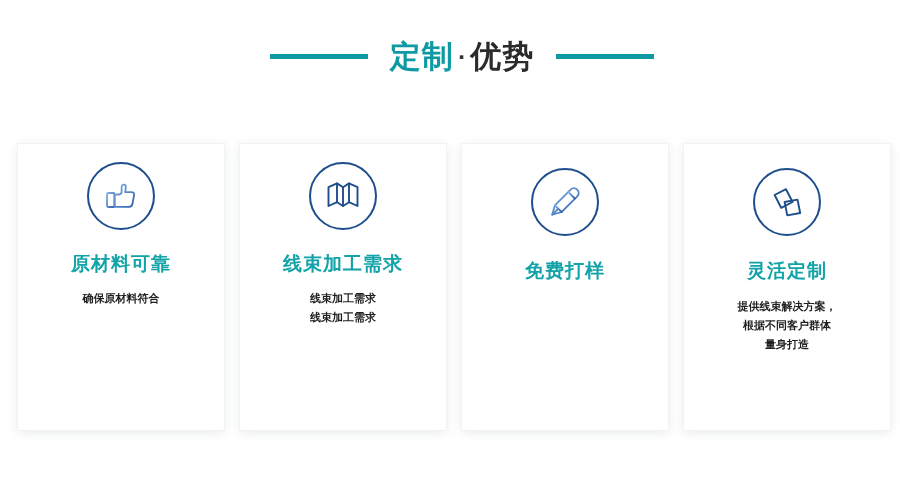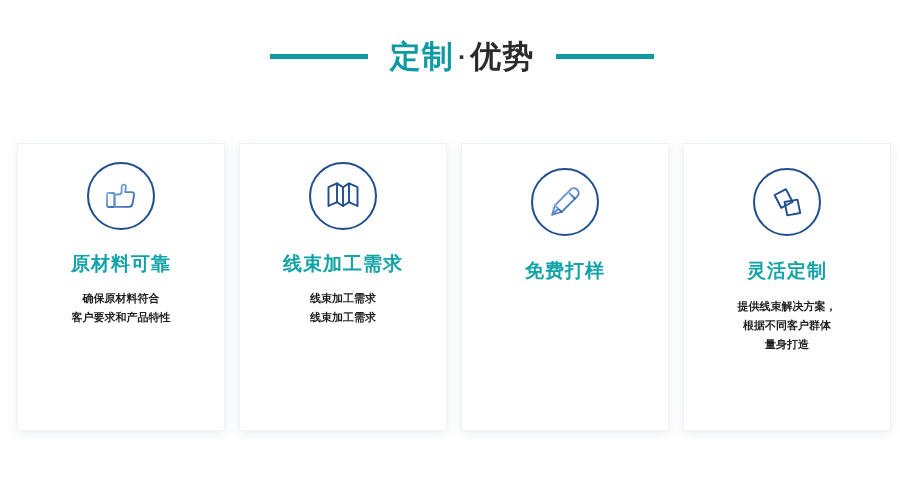--- a/index.html
+++ b/index.html
@@ -138,21 +138,20 @@
           <path d="M10.5 15.5 L15 15.5 C16.6 15.5 17.6 14.2 17.6 12.6 L17.6 8.2 C17.6 6.6 18.8 5.4 20.2 5.6 C21.3 5.8 21.9 6.8 21.8 8 L21.2 13.1 L27.6 13.1 C29.3 13.1 30.4 14.4 30.1 16 L28.5 24.6 C28.2 26.5 26.8 27.8 25 27.8 L10.5 27.8 Z"></path>
           <path d="M22.6 17.6 L27.2 17.6"></path>
           <path d="M22.2 20.8 L26.6 20.8"></path>
           <path d="M21.8 24 L25.9 24"></path>
         </g>
       </svg>
     </div>
     <div class="card-title">原材料可靠</div>
     <div class="card-body">
       <span class="line">确保原材料符合</span>
-      <span class="line">客户要求和产品特性</span>
     </div>
   </div>
 
   <div class="card">
     <div class="icon-circle">
       <svg width="34" height="30" viewBox="0 0 34 30">
         <g fill="none" stroke="#1f4e8c" stroke-width="1.9" stroke-linejoin="round" stroke-linecap="round">
           <path d="M2.5 6.2 L11 2.4 L17 6.2 L23 2.4 L31.5 6.2 L31.5 25 L23 21.2 L17 25 L11 21.2 L2.5 25 Z"></path>
           <path d="M11 2.4 L11 21.2"></path>
           <path d="M17 6.2 L17 25"></path>

